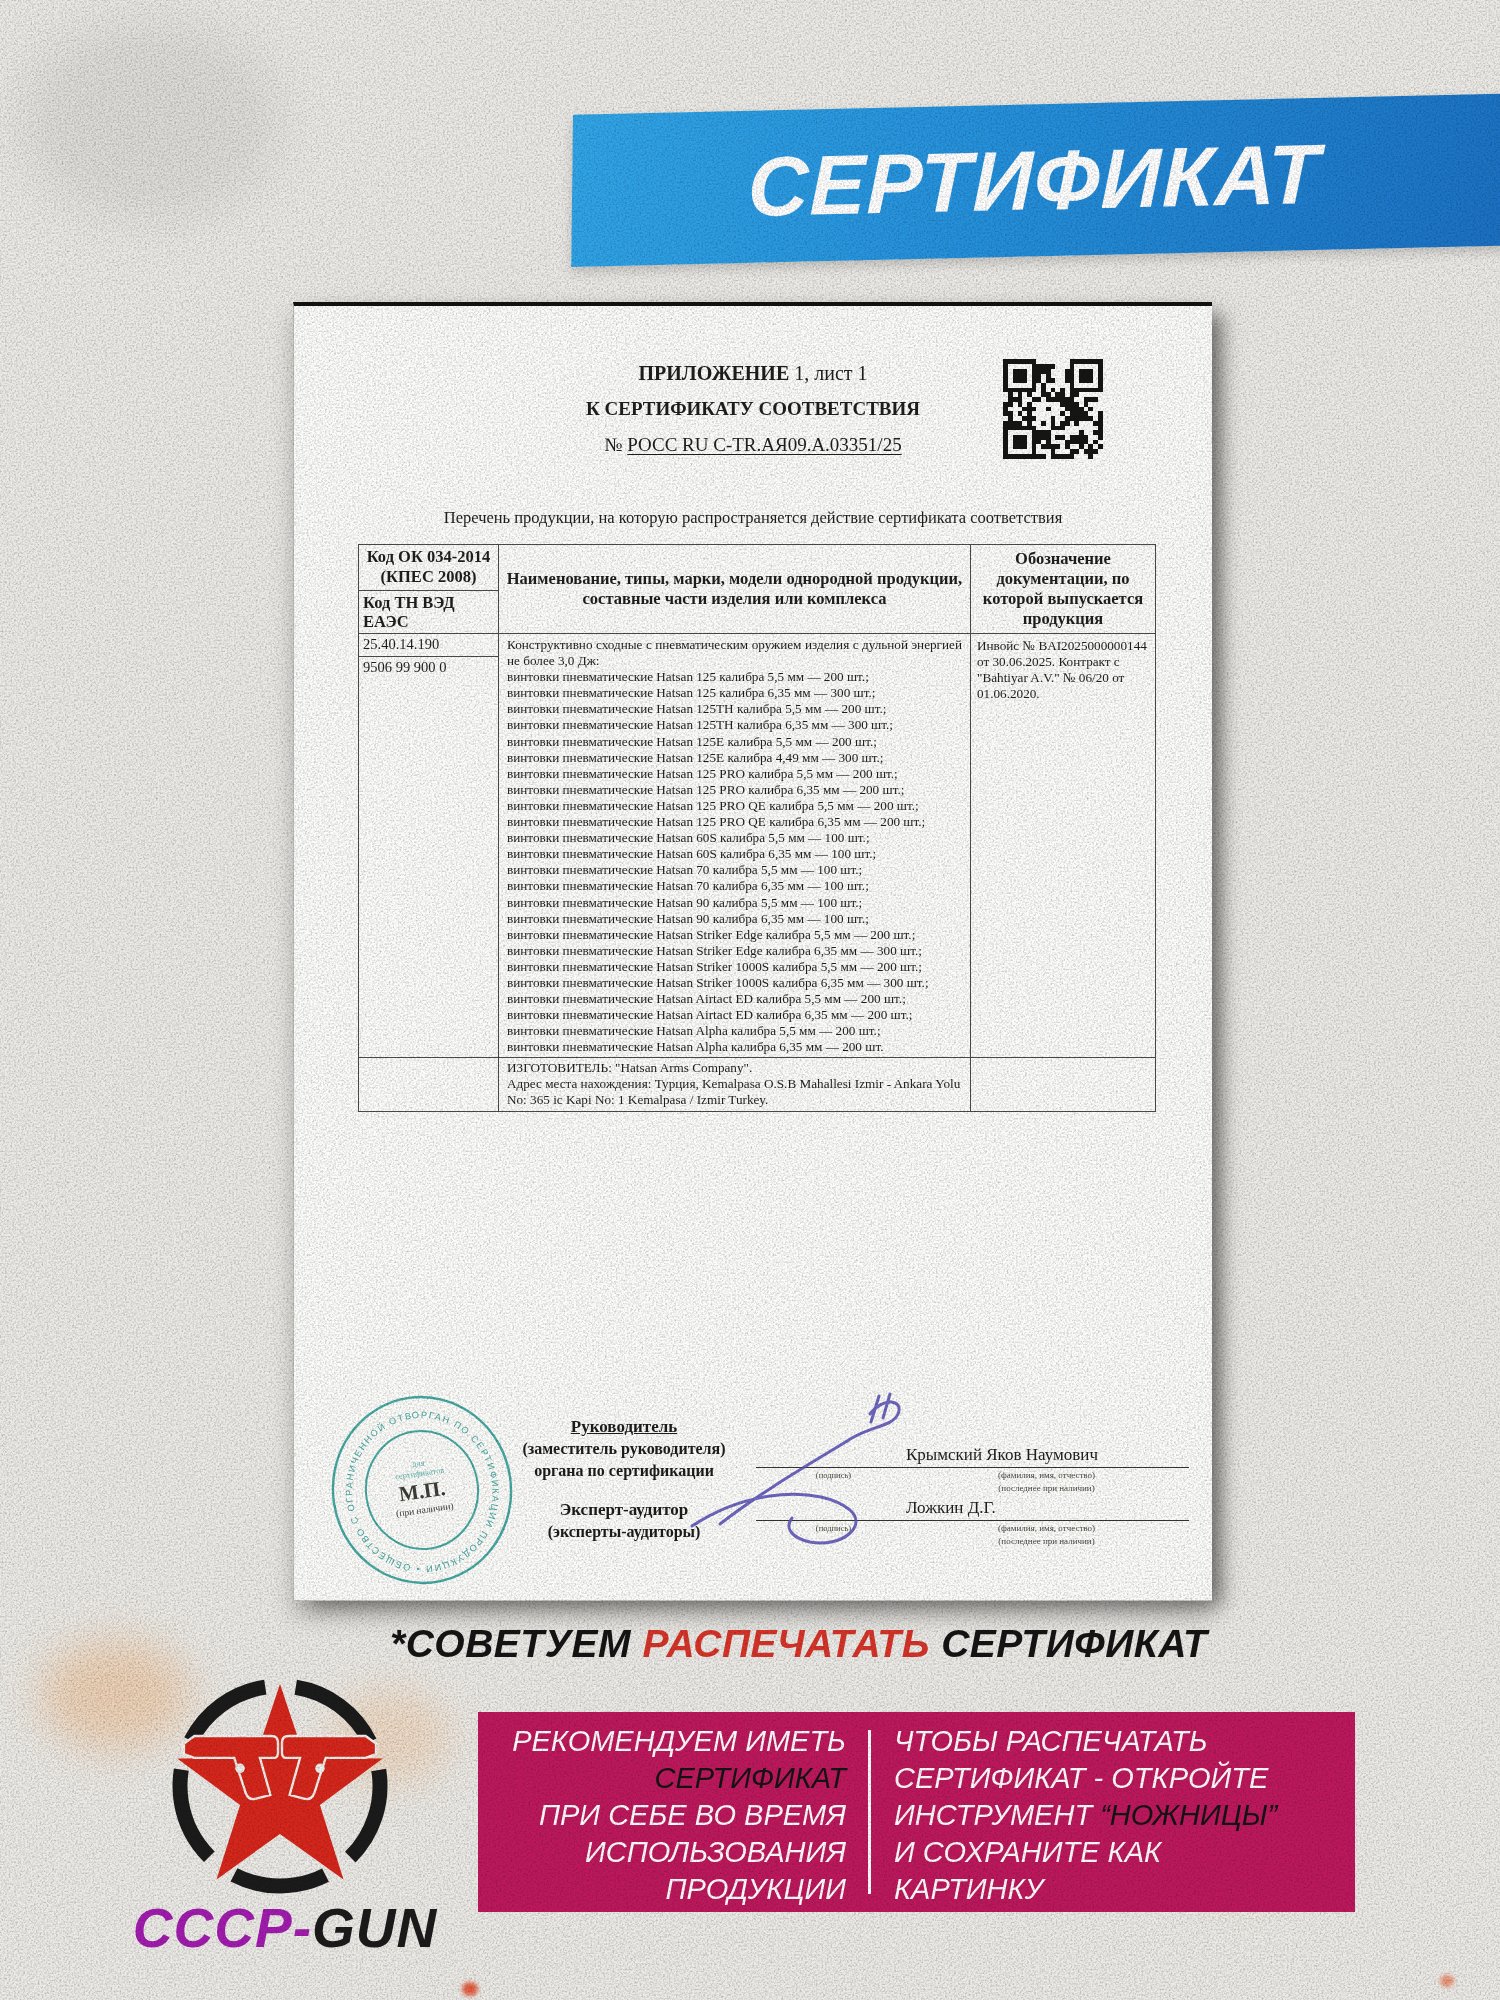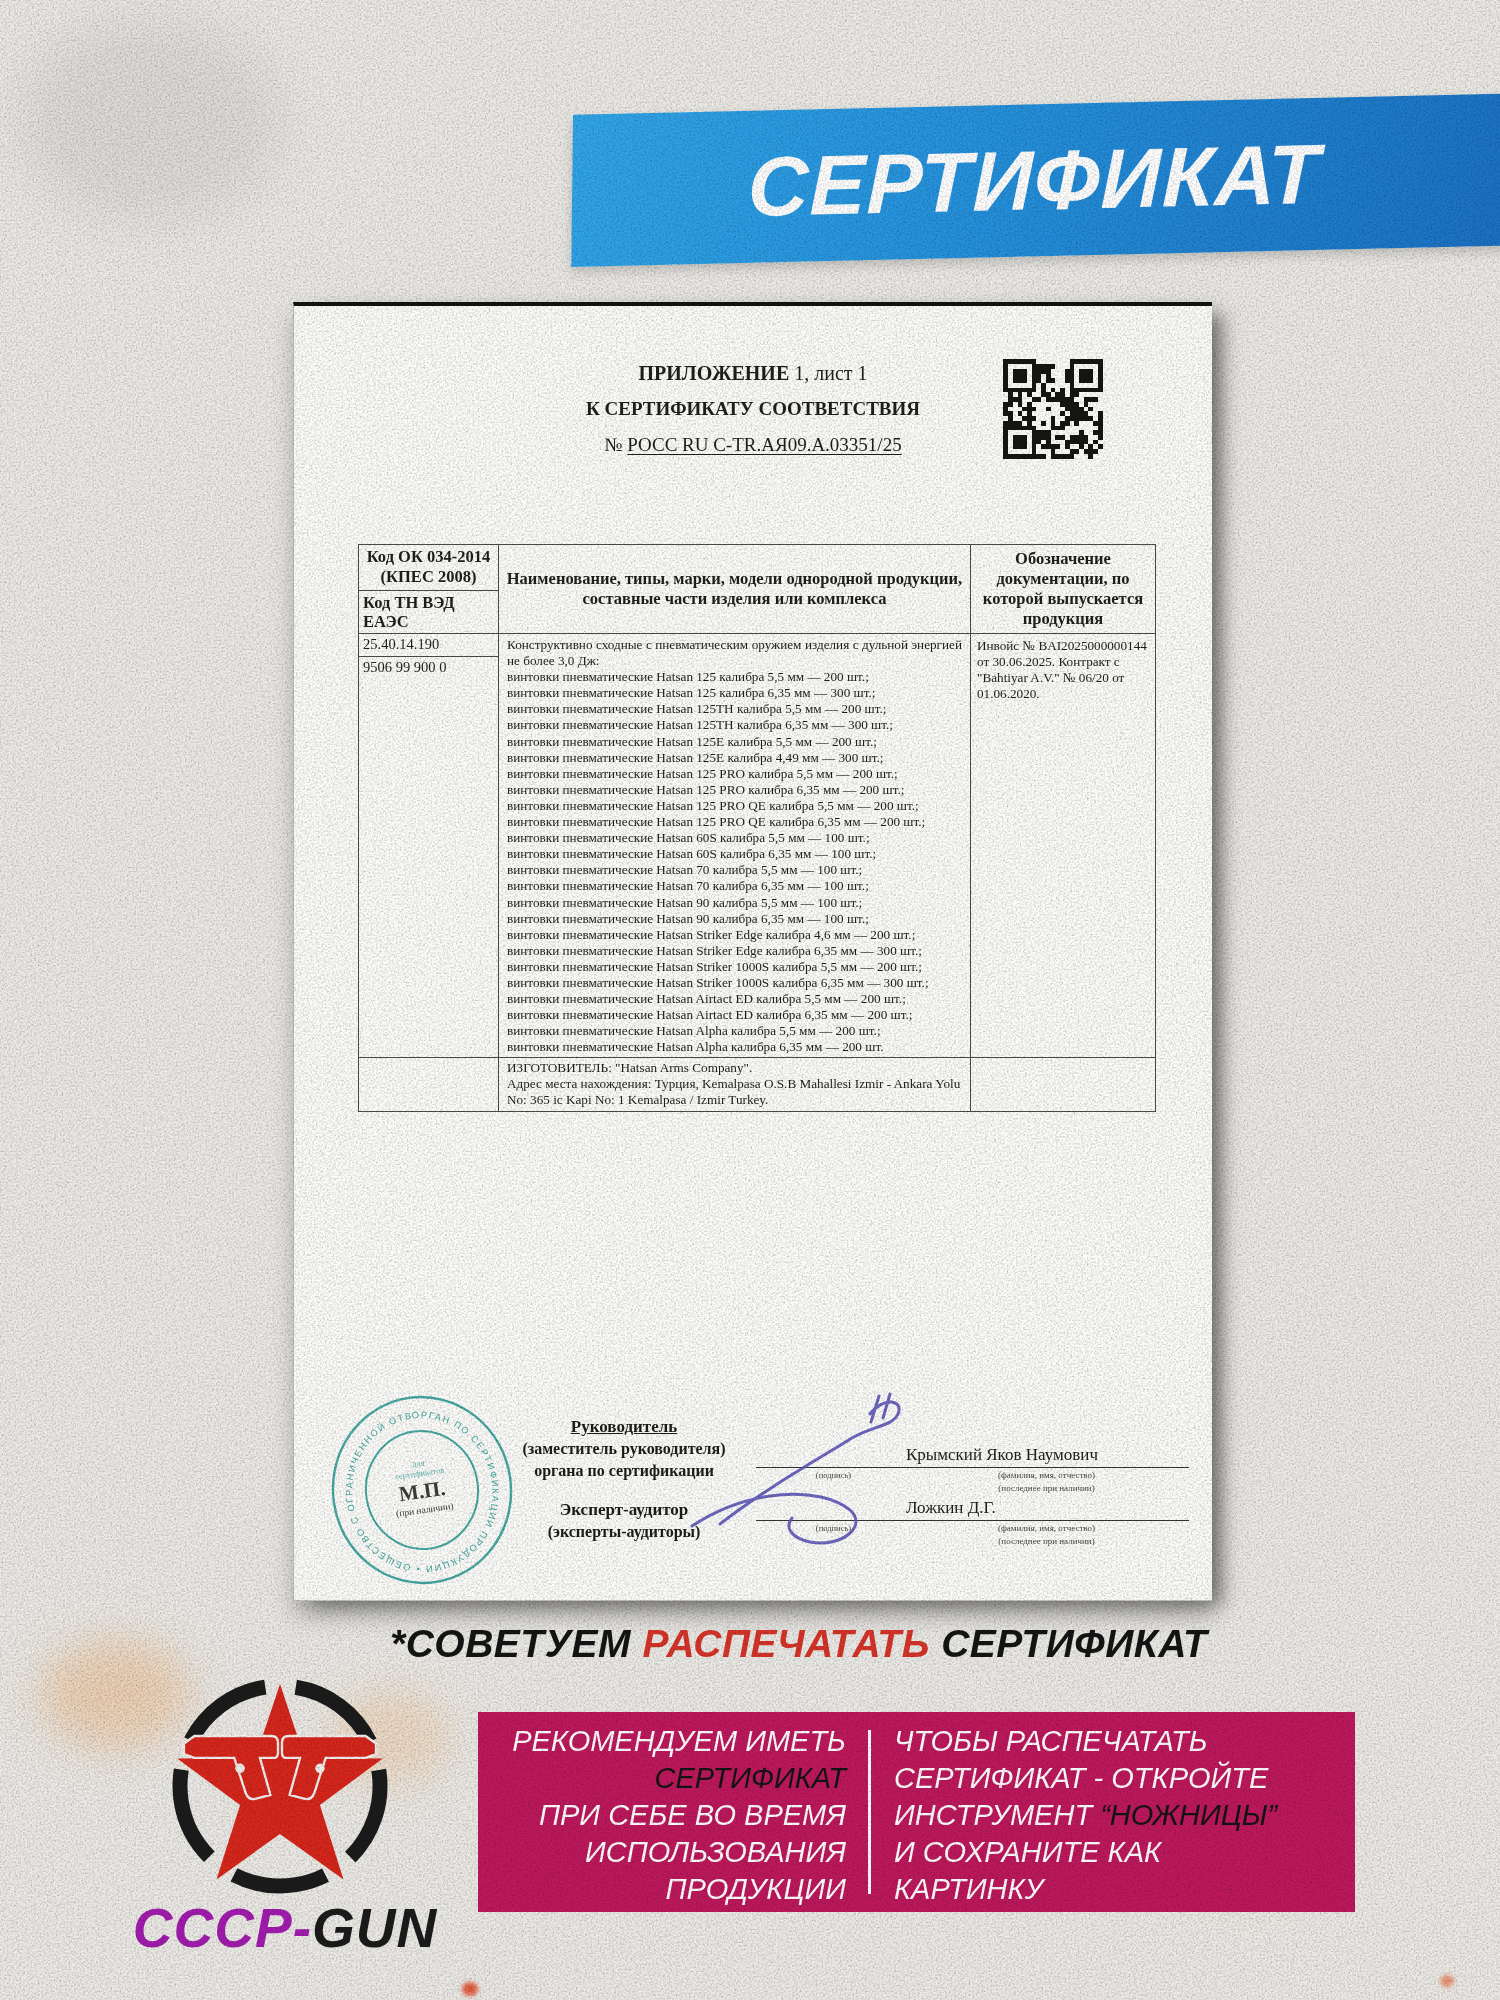--- a/index.html
+++ b/index.html
@@ -286,20 +286,21 @@
         <rect x="3" y="3" width="5" height="5" fill="#fcfcfa"></rect>
         <rect x="4" y="4" width="3" height="3" fill="#151513"></rect>
         <rect x="16" y="2" width="7" height="7" fill="#151513"></rect>
         <rect x="17" y="3" width="5" height="5" fill="#fcfcfa"></rect>
         <rect x="18" y="4" width="3" height="3" fill="#151513"></rect>
         <rect x="2" y="16" width="7" height="7" fill="#151513"></rect>
         <rect x="3" y="17" width="5" height="5" fill="#fcfcfa"></rect>
         <rect x="4" y="18" width="3" height="3" fill="#151513"></rect>
       </svg>
 
+    <div class="subtitle">Перечень продукции, на которую распространяется действие сертификата соответствия</div>
 
     <table class="ptable">
       <colgroup>
           <col class="c1">
           <col class="c2">
           <col class="c3">
         </colgroup>
       <tbody>
           <tr class="hrow">
         <td>
@@ -332,21 +333,21 @@
                   <div>винтовки пневматические Hatsan 125 PRO калибра 5,5 мм — 200 шт.;</div>
                   <div>винтовки пневматические Hatsan 125 PRO калибра 6,35 мм — 200 шт.;</div>
                   <div>винтовки пневматические Hatsan 125 PRO QE калибра 5,5 мм — 200 шт.;</div>
                   <div>винтовки пневматические Hatsan 125 PRO QE калибра 6,35 мм — 200 шт.;</div>
                   <div>винтовки пневматические Hatsan 60S калибра 5,5 мм — 100 шт.;</div>
                   <div>винтовки пневматические Hatsan 60S калибра 6,35 мм — 100 шт.;</div>
                   <div>винтовки пневматические Hatsan 70 калибра 5,5 мм — 100 шт.;</div>
                   <div>винтовки пневматические Hatsan 70 калибра 6,35 мм — 100 шт.;</div>
                   <div>винтовки пневматические Hatsan 90 калибра 5,5 мм — 100 шт.;</div>
                   <div>винтовки пневматические Hatsan 90 калибра 6,35 мм — 100 шт.;</div>
-                  <div>винтовки пневматические Hatsan Striker Edge калибра 4,6 мм — 200 шт.;</div>
+                  <div>винтовки пневматические Hatsan Striker Edge калибра 5,5 мм — 200 шт.;</div>
                   <div>винтовки пневматические Hatsan Striker Edge калибра 6,35 мм — 300 шт.;</div>
                   <div>винтовки пневматические Hatsan Striker 1000S калибра 5,5 мм — 200 шт.;</div>
                   <div>винтовки пневматические Hatsan Striker 1000S калибра 6,35 мм — 300 шт.;</div>
                   <div>винтовки пневматические Hatsan Airtact ED калибра 5,5 мм — 200 шт.;</div>
                   <div>винтовки пневматические Hatsan Airtact ED калибра 6,35 мм — 200 шт.;</div>
                   <div>винтовки пневматические Hatsan Alpha калибра 5,5 мм — 200 шт.;</div>
                   <div>винтовки пневматические Hatsan Alpha калибра 6,35 мм — 200 шт.</div>
                 </div>
           </div>
         </td>

